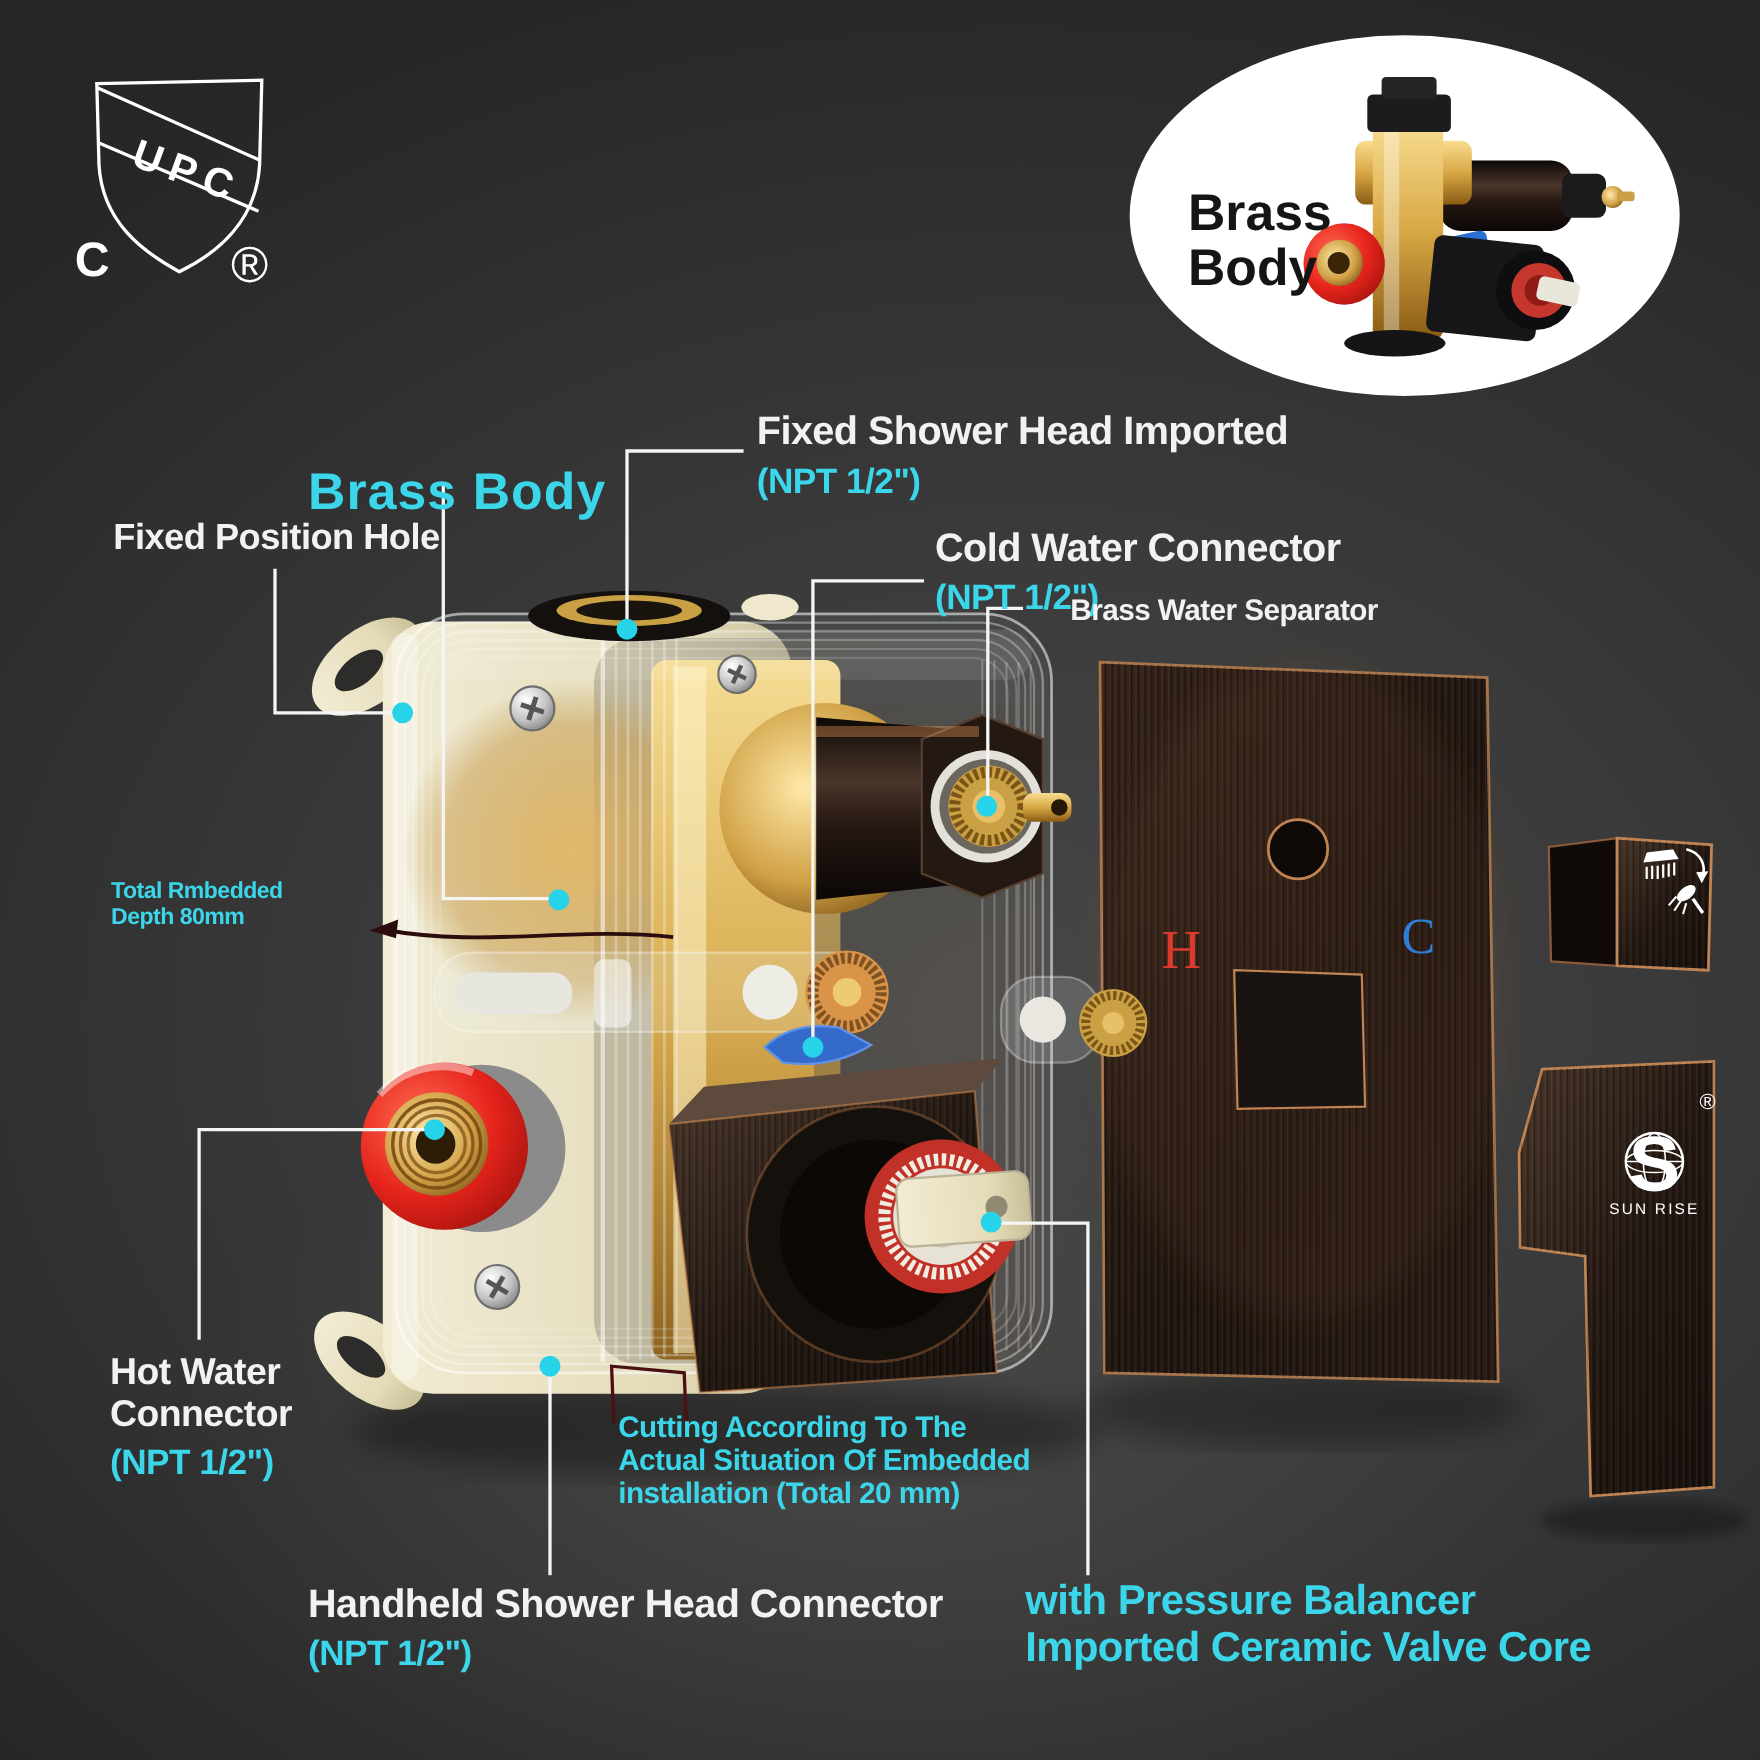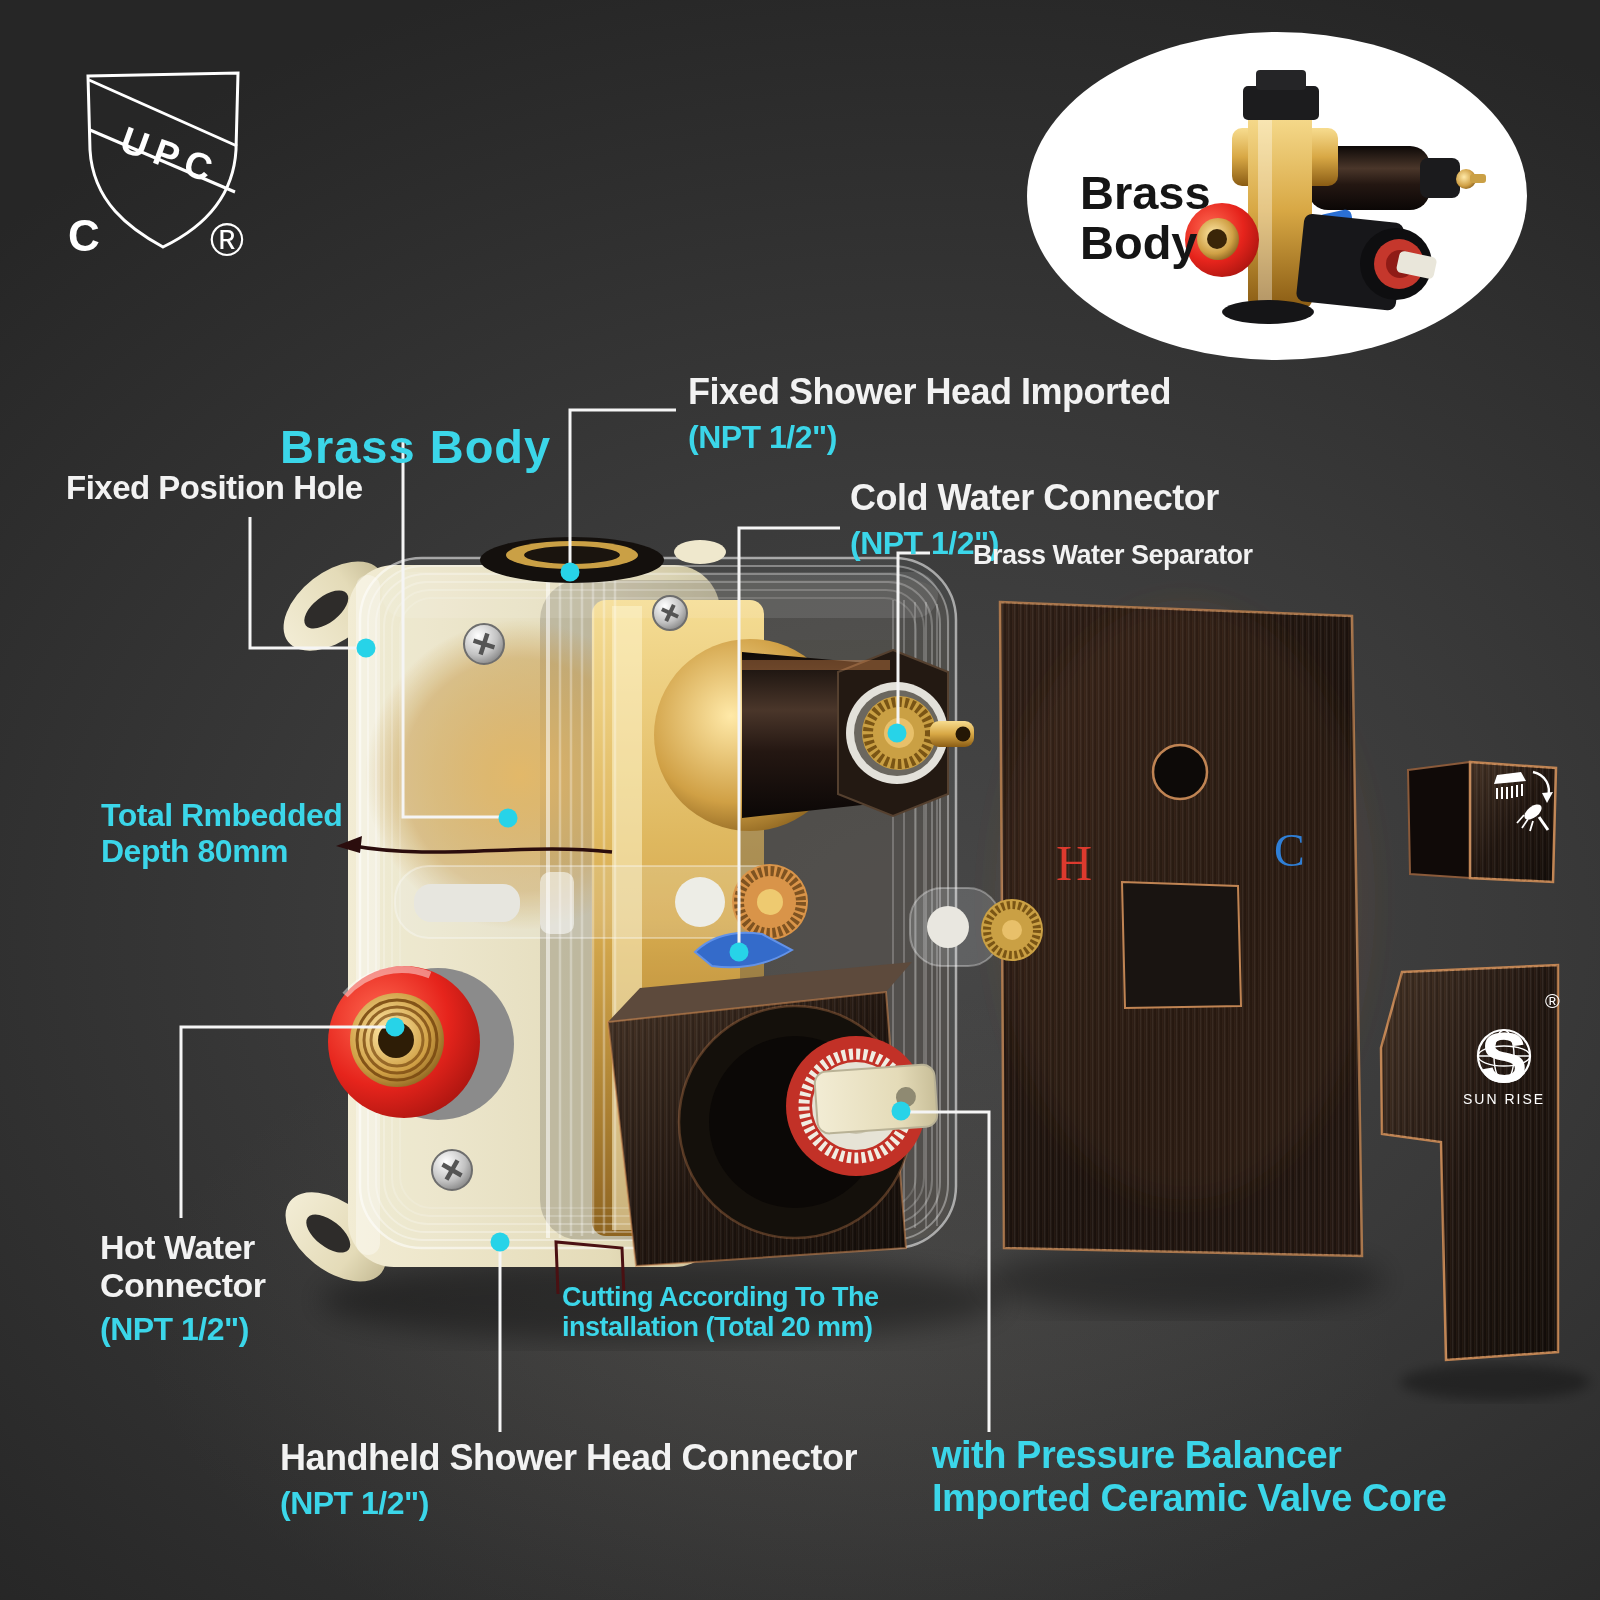--- a/index.html
+++ b/index.html
@@ -6,22 +6,22 @@
   .stage{
     position:relative;width:1600px;height:1600px;overflow:hidden;
     font-family:"Liberation Sans",sans-serif;
     background:
       radial-gradient(ellipse 900px 500px at 48% 83%, rgba(130,125,115,0.16), rgba(0,0,0,0) 70%),
       radial-gradient(ellipse 1300px 1000px at 58% 58%, #474747 0%, #3a3a3a 45%, #262626 100%);
   }
   .stage svg{position:absolute;left:0;top:0;}
   .lbl{position:absolute;color:#f2f2f2;font-weight:700;line-height:1.12;white-space:nowrap;letter-spacing:-0.5px;}
   .cy{color:#3BD6E9;}
-  .t33{font-size:33px;} .t34{font-size:34px;} .t35{font-size:27px;margin-left:35px;} .t36{font-size:36px;}
-  .t38{font-size:38px;} .t29{font-size:27px;} .t32{font-size:32px;} .t47{font-size:47px;letter-spacing:1px;margin-top:37px;}
+  .t33{font-size:33px;margin-left:37px;} .t34{font-size:34px;} .t35{font-size:27px;margin-left:35px;} .t36{font-size:36px;}
+  .t38{font-size:38px;} .t29{font-size:27px;} .t32{font-size:21px;} .t47{font-size:47px;letter-spacing:1px;margin-top:37px;}
   .spec{font-size:32px;margin-top:8px;color:#3BD6E9;}
   .inset-title{position:absolute;left:1080px;top:168px;color:#151515;font-weight:700;font-size:47px;line-height:1.06;letter-spacing:0;}
 </style>
 </head>
 <body>
 
 <div class="stage">
 
 <svg width="1600" height="1600" viewBox="0 0 1600 1600">
   <defs>
@@ -366,20 +366,21 @@
 </div>
 
 <div class="lbl t34" style="left:100px;top:1228px">
   <div>Hot Water</div>
   <div>Connector</div>
   <div class="spec">(NPT 1/2")</div>
 </div>
 
 <div class="lbl t29 cy" style="left:562px;top:1282px">
   <div>Cutting According To The</div>
+  <div>Actual Situation Of Embedded</div>
   <div>installation (Total 20 mm)</div>
 </div>
 
 <div class="lbl t36" style="left:280px;top:1438px">
   <div>Handheld Shower Head Connector</div>
   <div class="spec">(NPT 1/2")</div>
 </div>
 
 <div class="lbl t38 cy" style="left:932px;top:1434px">
   <div>with Pressure Balancer</div>

